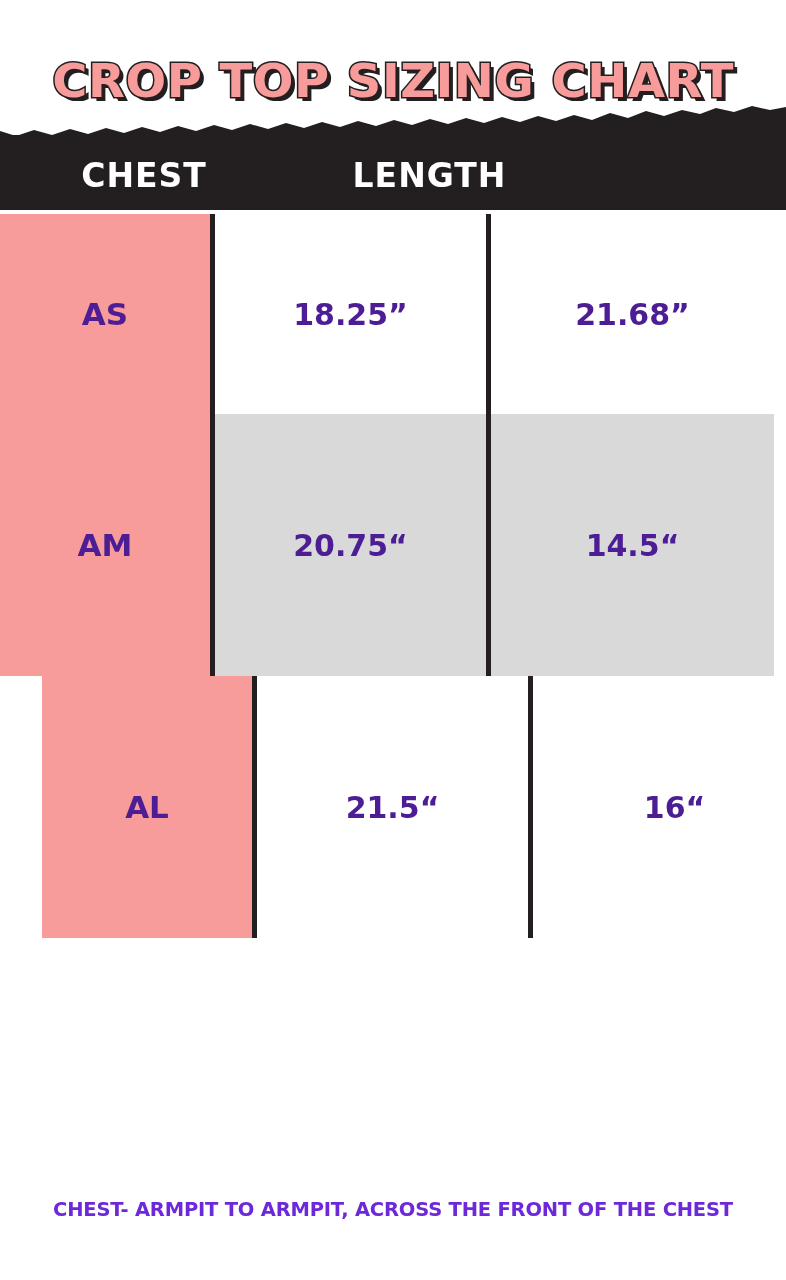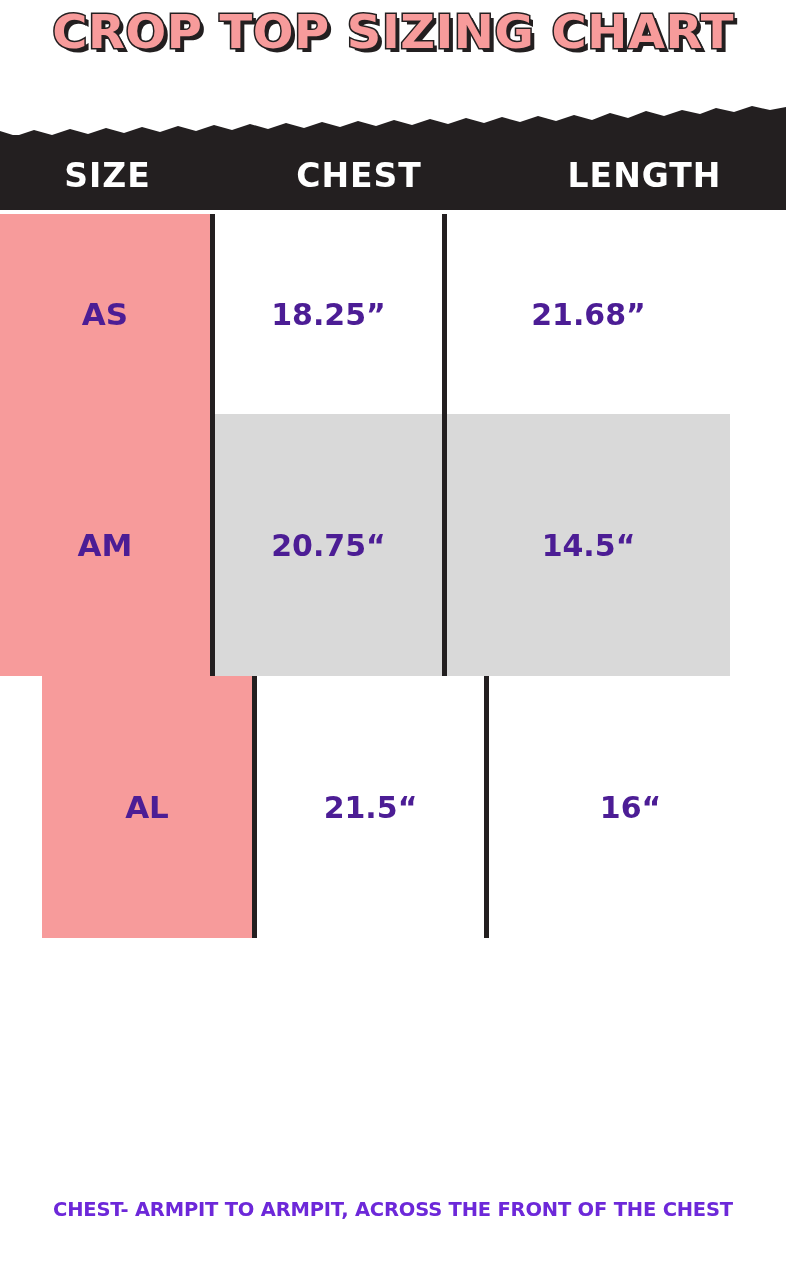--- a/index.html
+++ b/index.html
@@ -13,21 +13,21 @@
     font-family: "Liberation Sans", sans-serif;
     position: relative;
     overflow: hidden;
   }
 
   
   .title-area {
     height: 108px;
     background: #ffffff;
     display: flex;
-    align-items: flex-start;
+    align-items: flex-end;
     justify-content: center;
   }
   .title {
     font-family: "DejaVu Sans", sans-serif;
     font-weight: 900;
     font-size: 47px;
     letter-spacing: 0.5px;
     color: #f79b9b;
     -webkit-text-stroke: 3px #231f20;
     paint-order: stroke fill;
@@ -99,21 +99,21 @@
     box-sizing: border-box;
   }
   .c-size {
     width: 215px;
     background: #f79b9b;
     font-size: 31px;
     font-weight: 900;
     border-right: 5px solid #231f20;
   }
   .c-chest {
-    width: 232px;
+    width: 276px;
     font-size: 30px;
     border-right: 5px solid #231f20;
   }
   .c-length {
     width: 283px;
     font-size: 30px;
   }
   .row.shaded .c-chest,
   .row.shaded .c-length { background: #d9d9d9; }
   .row.plain .c-chest,
@@ -152,21 +152,20 @@
   <div class="title">CROP TOP SIZING CHART</div>
 </div>
 
 <div class="torn-top">
   <svg class="tear" viewBox="0 0 786 34" preserveAspectRatio="none">
     <path fill="#ffffff" d="M0,0 L786,0 L786,6 L770,9 L752,5 L734,11 L716,7 L700,13 L682,9 L664,15 L646,10 L628,17 L610,12 L592,19 L574,14 L556,20 L538,15 L520,21 L502,16 L484,22 L466,17 L448,23 L430,18 L412,24 L394,19 L376,25 L358,20 L340,26 L322,21 L304,27 L286,22 L268,28 L250,23 L232,29 L214,24 L196,30 L178,25 L160,31 L142,26 L124,32 L106,27 L88,33 L70,28 L52,34 L34,29 L16,35 L0,30 Z"></path>
   </svg>
 </div>
 
 <div class="header-row">
-  <div class="h-cell h-size">SIZE</div>
   <div class="h-cell h-chest">CHEST</div>
   <div class="h-cell h-length">LENGTH</div>
 </div>
 
 <div class="table-wrap">
   <div class="row plain" style="height:200px;">
     <div class="cell c-size">AS</div>
     <div class="cell c-chest">18.25”</div>
     <div class="cell c-length">21.68”</div>
   </div>

